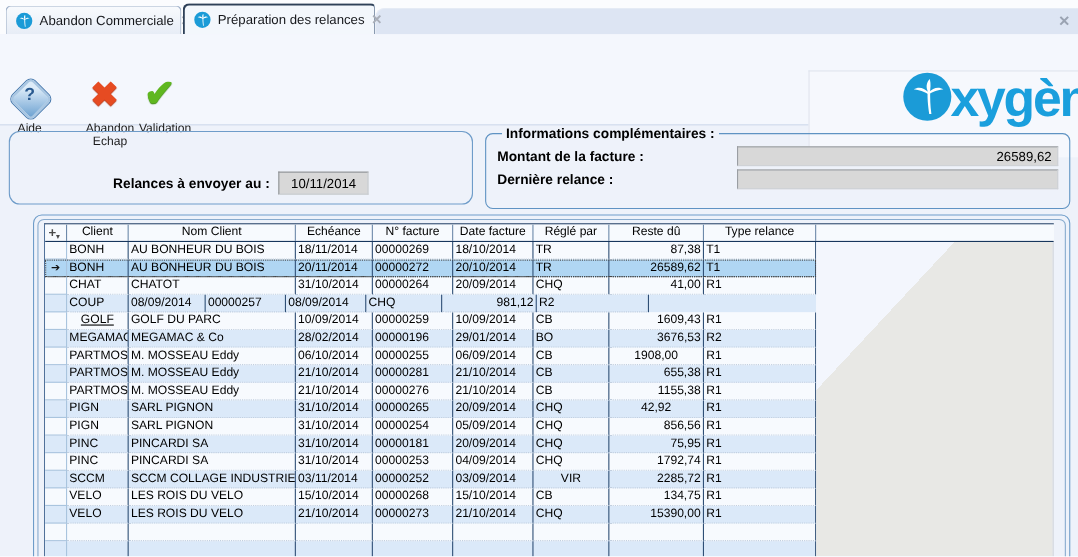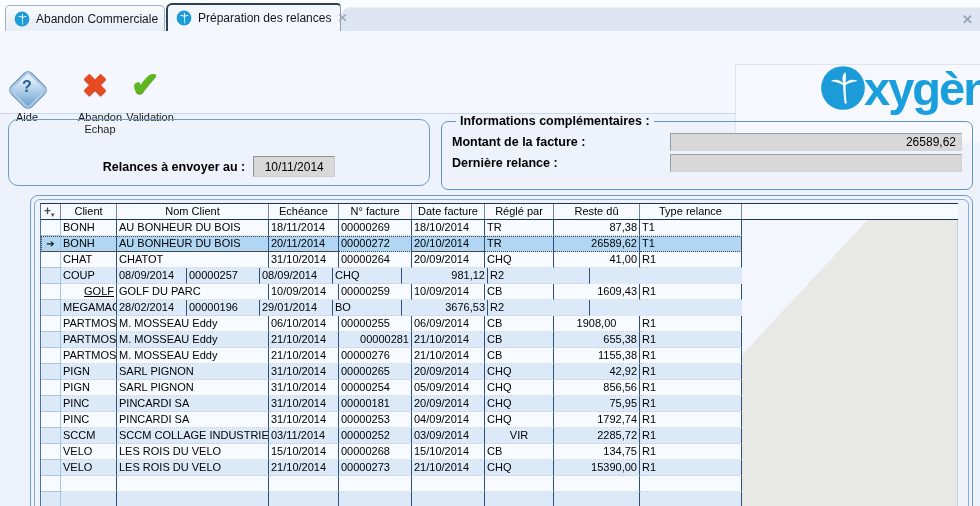--- a/index.html
+++ b/index.html
@@ -200,32 +200,33 @@
           <div class="cell" style="width: 56px; text-align: left;">COUP</div>
           <div class="cell" style="width: 70px; text-align: left;">08/09/2014</div>
           <div class="cell" style="width: 73px; text-align: left;">00000257</div>
           <div class="cell" style="width: 73px; text-align: left;">08/09/2014</div>
           <div class="cell" style="width: 69px; text-align: left;">CHQ</div>
           <div class="cell" style="width: 86px; text-align: right;">981,12</div>
           <div class="cell" style="width: 102px; text-align: left;">R2</div>
         </div>
         <div class="grid-row">
           <div class="cell marker"></div>
-          <div class="cell" style="width: 56px; text-align: right; text-decoration: underline;">GOLF</div>
+          <div class="cell" style="width: 56px; text-align: center; text-decoration: underline;">GOLF</div>
           <div class="cell" style="width: 152px; text-align: left;">GOLF DU PARC</div>
           <div class="cell" style="width: 70px; text-align: left;">10/09/2014</div>
           <div class="cell" style="width: 73px; text-align: left;">00000259</div>
           <div class="cell" style="width: 73px; text-align: left;">10/09/2014</div>
           <div class="cell" style="width: 69px; text-align: left;">CB</div>
           <div class="cell" style="width: 86px; text-align: right;">1609,43</div>
           <div class="cell" style="width: 102px; text-align: left;">R1</div>
         </div>
         <div class="grid-row alt">
           <div class="cell marker"></div>
           <div class="cell" style="width: 56px; text-align: left;">MEGAMAC</div>
+          <div class="cell" style="width: 152px; text-align: left;">MEGAMAC &amp; Co</div>
           <div class="cell" style="width: 70px; text-align: left;">28/02/2014</div>
           <div class="cell" style="width: 73px; text-align: left;">00000196</div>
           <div class="cell" style="width: 73px; text-align: left;">29/01/2014</div>
           <div class="cell" style="width: 69px; text-align: left;">BO</div>
           <div class="cell" style="width: 86px; text-align: right;">3676,53</div>
           <div class="cell" style="width: 102px; text-align: left;">R2</div>
         </div>
         <div class="grid-row">
           <div class="cell marker"></div>
           <div class="cell" style="width: 56px; text-align: left;">PARTMOS</div>
@@ -235,21 +236,21 @@
           <div class="cell" style="width: 73px; text-align: left;">06/09/2014</div>
           <div class="cell" style="width: 69px; text-align: left;">CB</div>
           <div class="cell" style="width: 86px; text-align: center;">1908,00</div>
           <div class="cell" style="width: 102px; text-align: left;">R1</div>
         </div>
         <div class="grid-row alt">
           <div class="cell marker"></div>
           <div class="cell" style="width: 56px; text-align: left;">PARTMOS</div>
           <div class="cell" style="width: 152px; text-align: left;">M. MOSSEAU Eddy</div>
           <div class="cell" style="width: 70px; text-align: left;">21/10/2014</div>
-          <div class="cell" style="width: 73px; text-align: right;">00000281</div>
+          <div class="cell" style="width: 73px; text-align: left;">00000281</div>
           <div class="cell" style="width: 73px; text-align: left;">21/10/2014</div>
           <div class="cell" style="width: 69px; text-align: left;">CB</div>
           <div class="cell" style="width: 86px; text-align: right;">655,38</div>
           <div class="cell" style="width: 102px; text-align: left;">R1</div>
         </div>
         <div class="grid-row">
           <div class="cell marker"></div>
           <div class="cell" style="width: 56px; text-align: left;">PARTMOS</div>
           <div class="cell" style="width: 152px; text-align: left;">M. MOSSEAU Eddy</div>
           <div class="cell" style="width: 70px; text-align: left;">21/10/2014</div>
@@ -260,21 +261,21 @@
           <div class="cell" style="width: 102px; text-align: left;">R1</div>
         </div>
         <div class="grid-row alt">
           <div class="cell marker"></div>
           <div class="cell" style="width: 56px; text-align: left;">PIGN</div>
           <div class="cell" style="width: 152px; text-align: left;">SARL PIGNON</div>
           <div class="cell" style="width: 70px; text-align: left;">31/10/2014</div>
           <div class="cell" style="width: 73px; text-align: left;">00000265</div>
           <div class="cell" style="width: 73px; text-align: left;">20/09/2014</div>
           <div class="cell" style="width: 69px; text-align: left;">CHQ</div>
-          <div class="cell" style="width: 86px; text-align: right;">42,92</div>
+          <div class="cell" style="width: 86px; text-align: center;">42,92</div>
           <div class="cell" style="width: 102px; text-align: left;">R1</div>
         </div>
         <div class="grid-row">
           <div class="cell marker"></div>
           <div class="cell" style="width: 56px; text-align: left;">PIGN</div>
           <div class="cell" style="width: 152px; text-align: left;">SARL PIGNON</div>
           <div class="cell" style="width: 70px; text-align: left;">31/10/2014</div>
           <div class="cell" style="width: 73px; text-align: left;">00000254</div>
           <div class="cell" style="width: 73px; text-align: left;">05/09/2014</div>
           <div class="cell" style="width: 69px; text-align: left;">CHQ</div>

